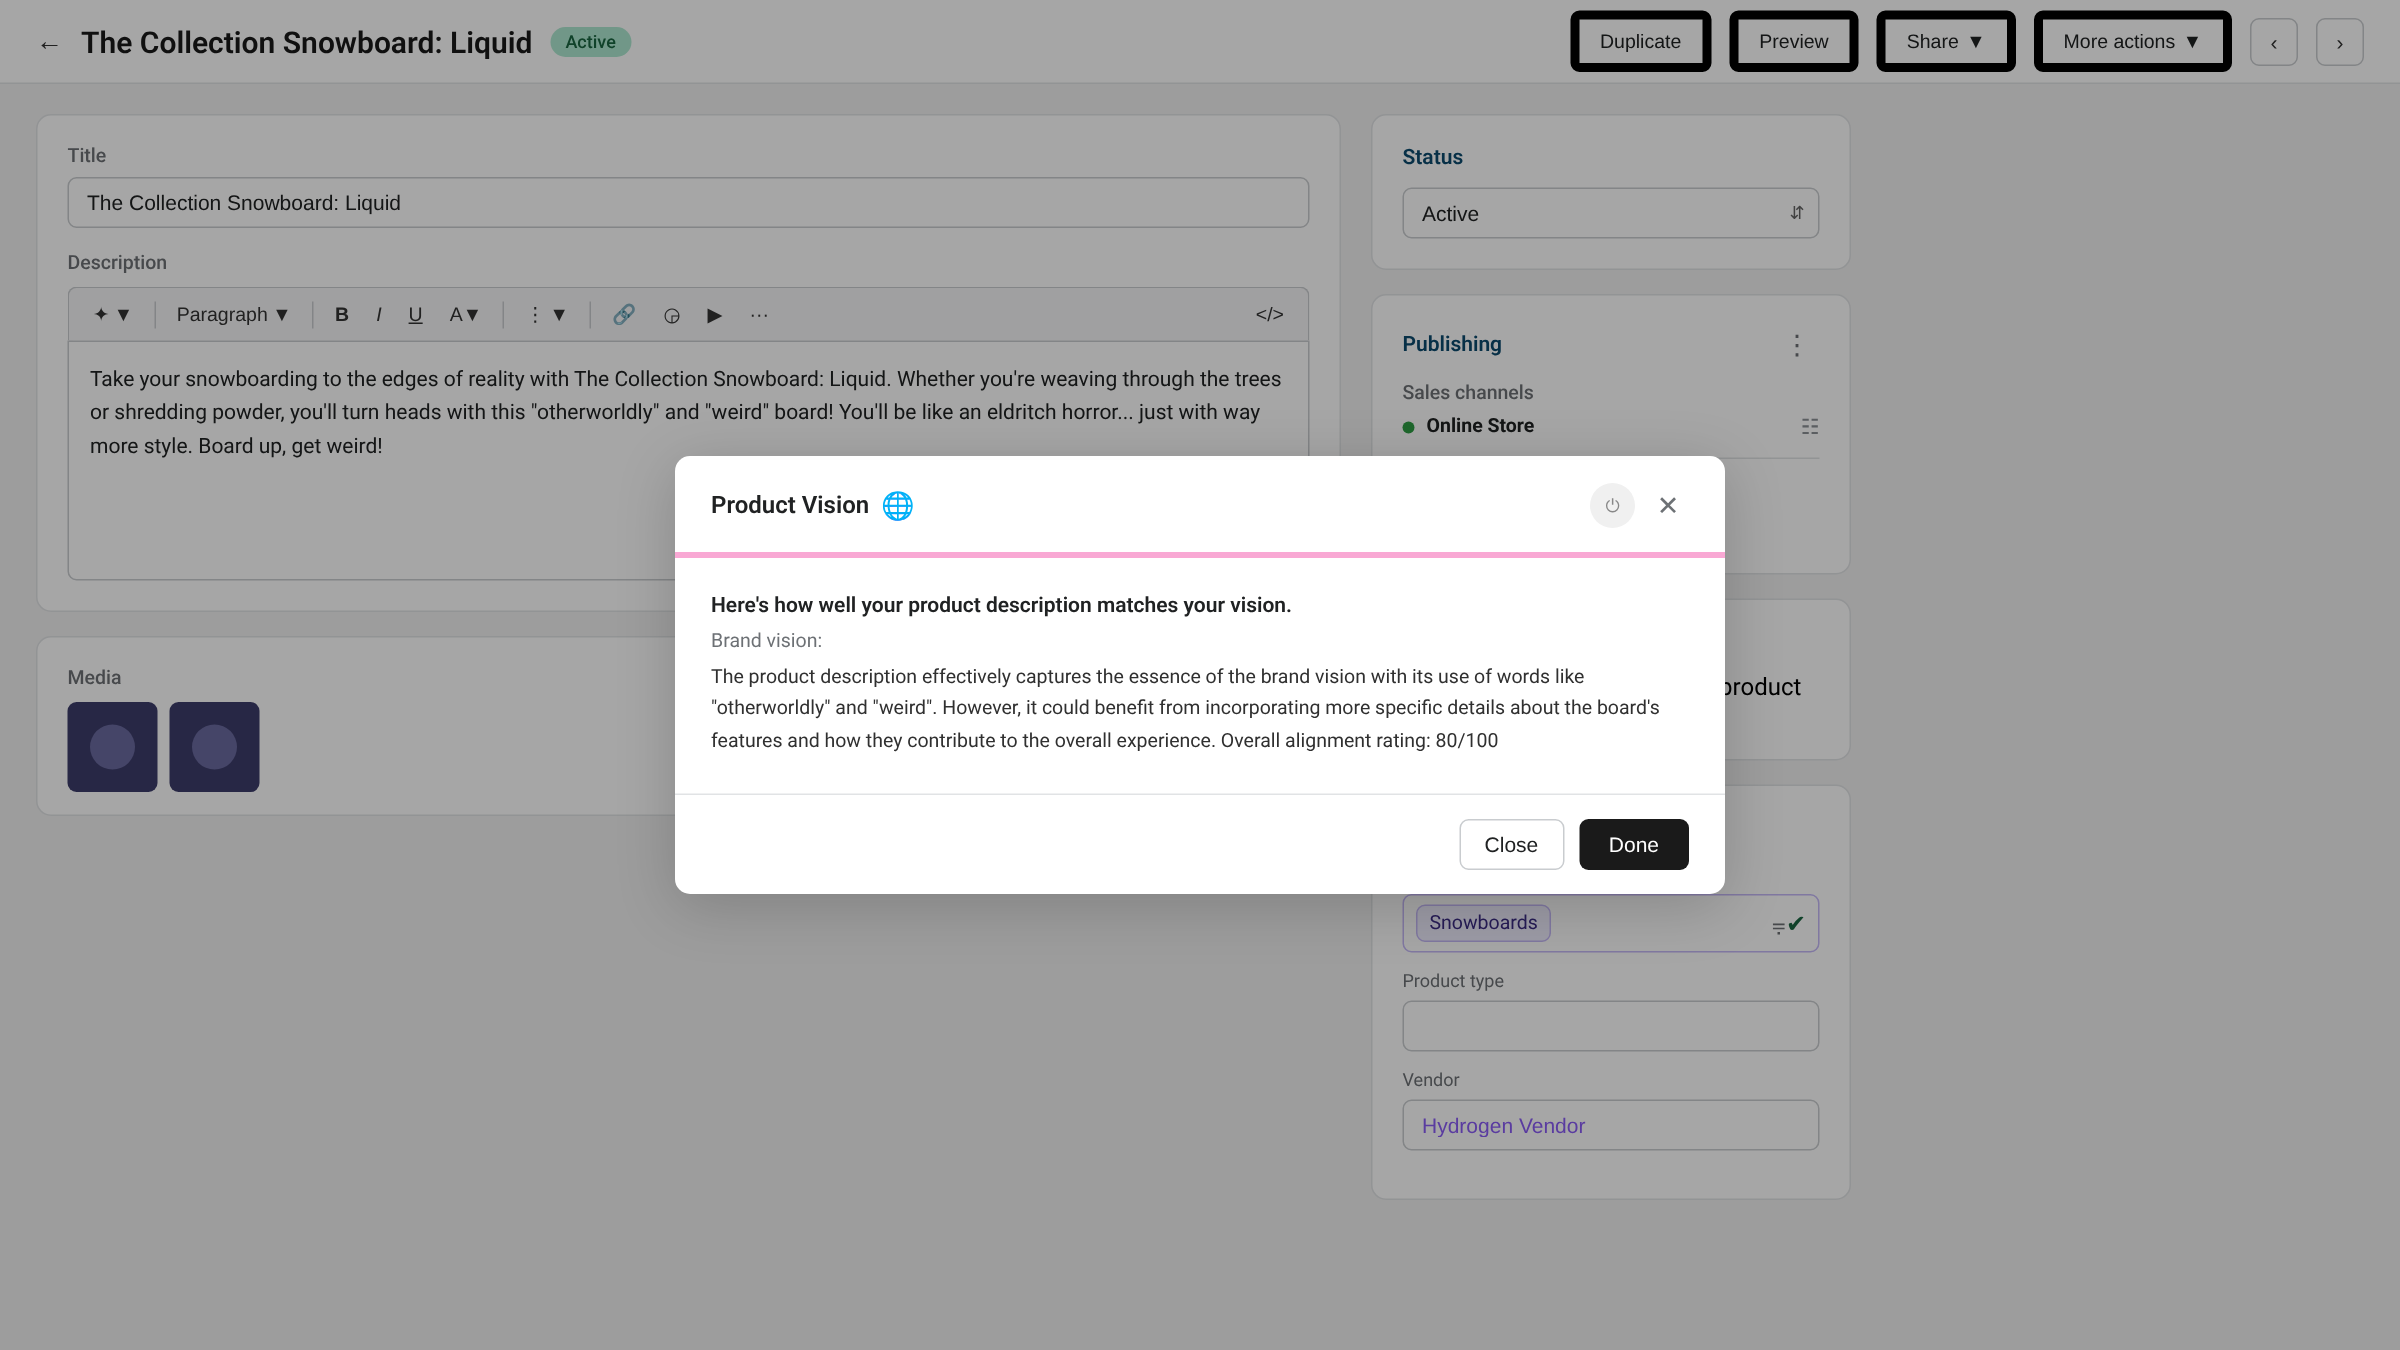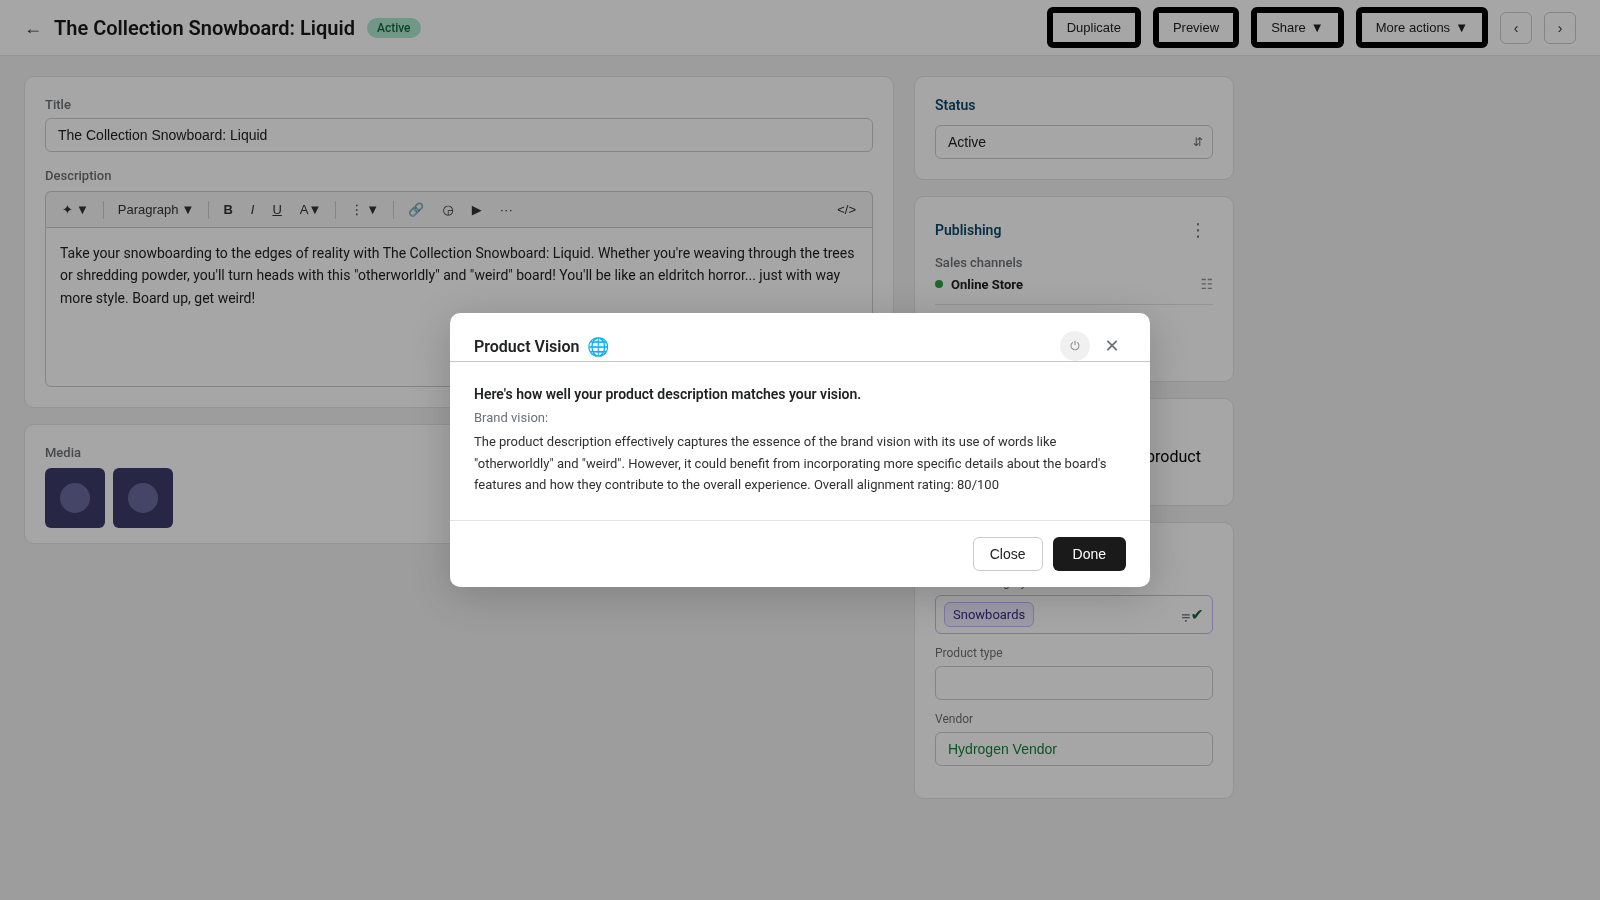--- a/index.html
+++ b/index.html
@@ -275,21 +275,21 @@
       color: #6d7175;
       font-size: 14px;
     }
 
     .field-row {
       width: 100%;
       padding: 8px 12px;
       border: 1px solid #c9cccf;
       border-radius: 6px;
       font-size: 14px;
-      color: #15803d;
+      color: #8b5cf6;
       background: #fff;
       margin-bottom: 12px;
     }
 
     
     .overlay {
       position: absolute;
       top: 0;
       left: 0;
       width: 100%;
@@ -307,22 +307,22 @@
       border-radius: 10px;
       width: 700px;
       max-width: 95%;
       box-shadow: 0 8px 40px rgba(0,0,0,0.18);
       overflow: hidden;
     }
     .modal-header {
       display: flex;
       align-items: center;
       justify-content: space-between;
-      padding: 18px 24px 0;
-      border-bottom: 1px solid #f9a8d4;
+      padding: 18px 24px 16px;
+      border-bottom: 4px solid #f9a8d4;
     }
     .modal-title-row {
       display: flex;
       align-items: center;
       gap: 8px;
     }
     .modal-title {
       font-size: 16px;
       font-weight: 600;
       color: #202223;

